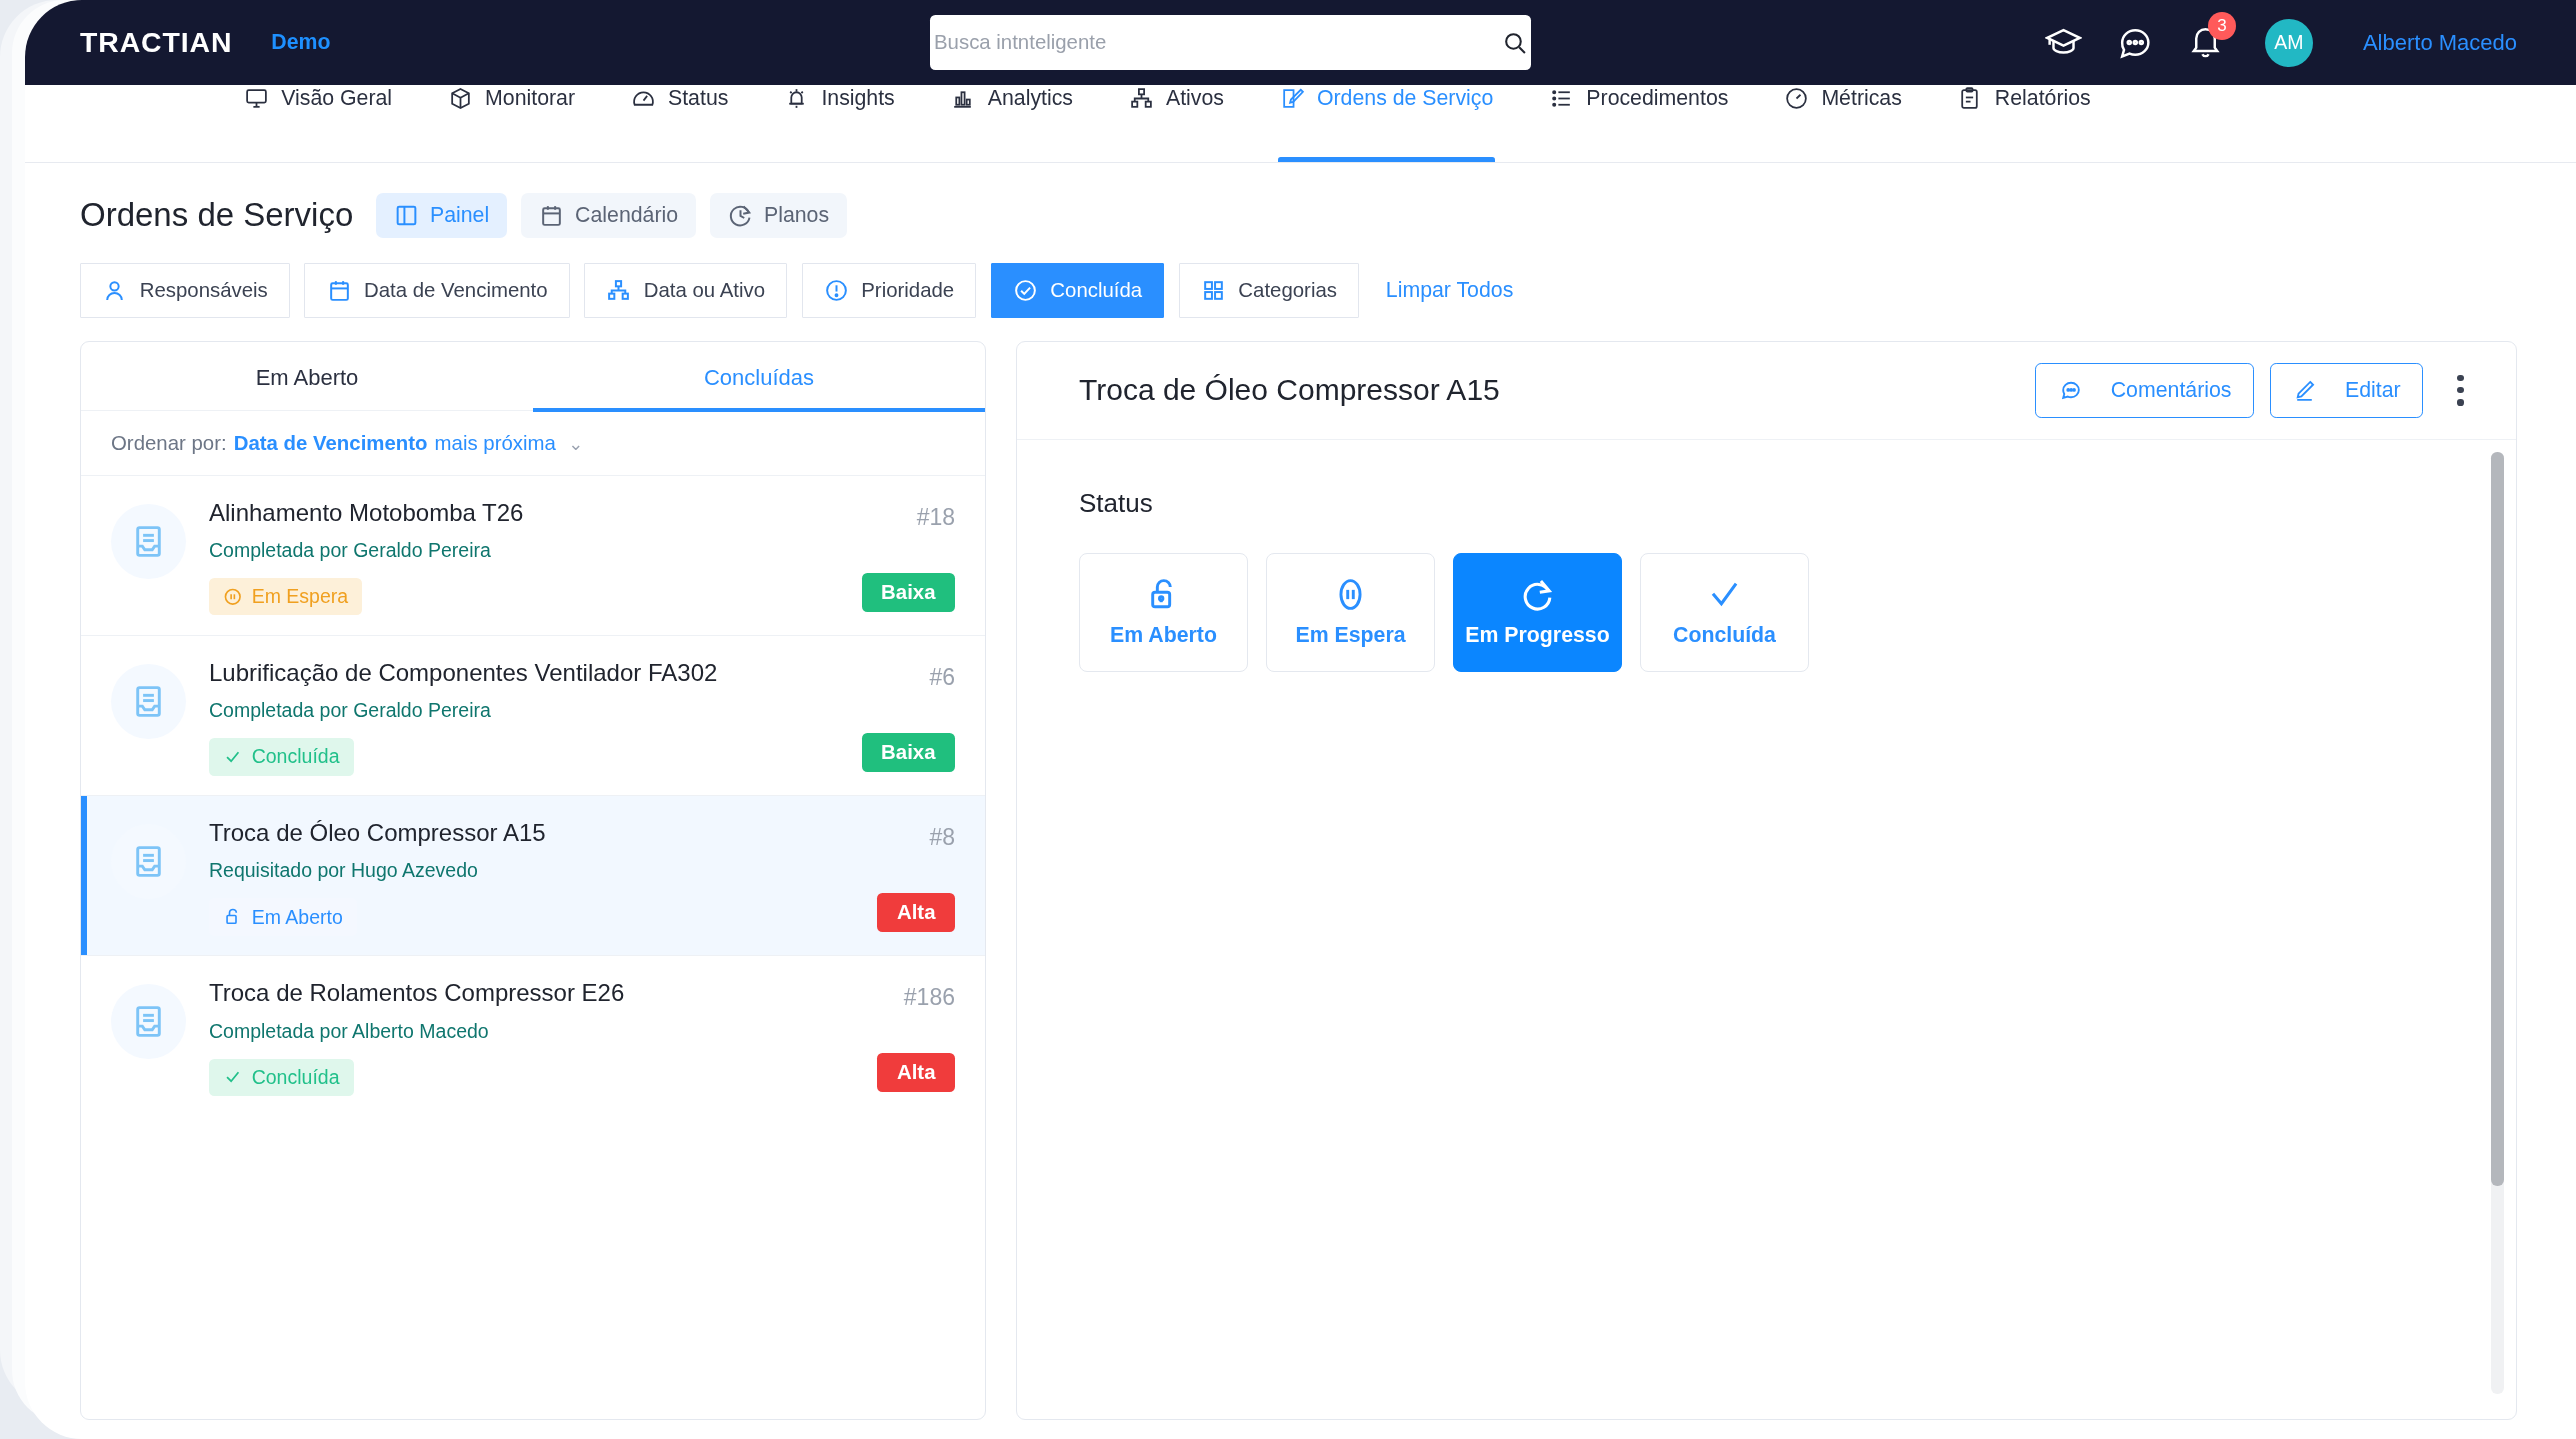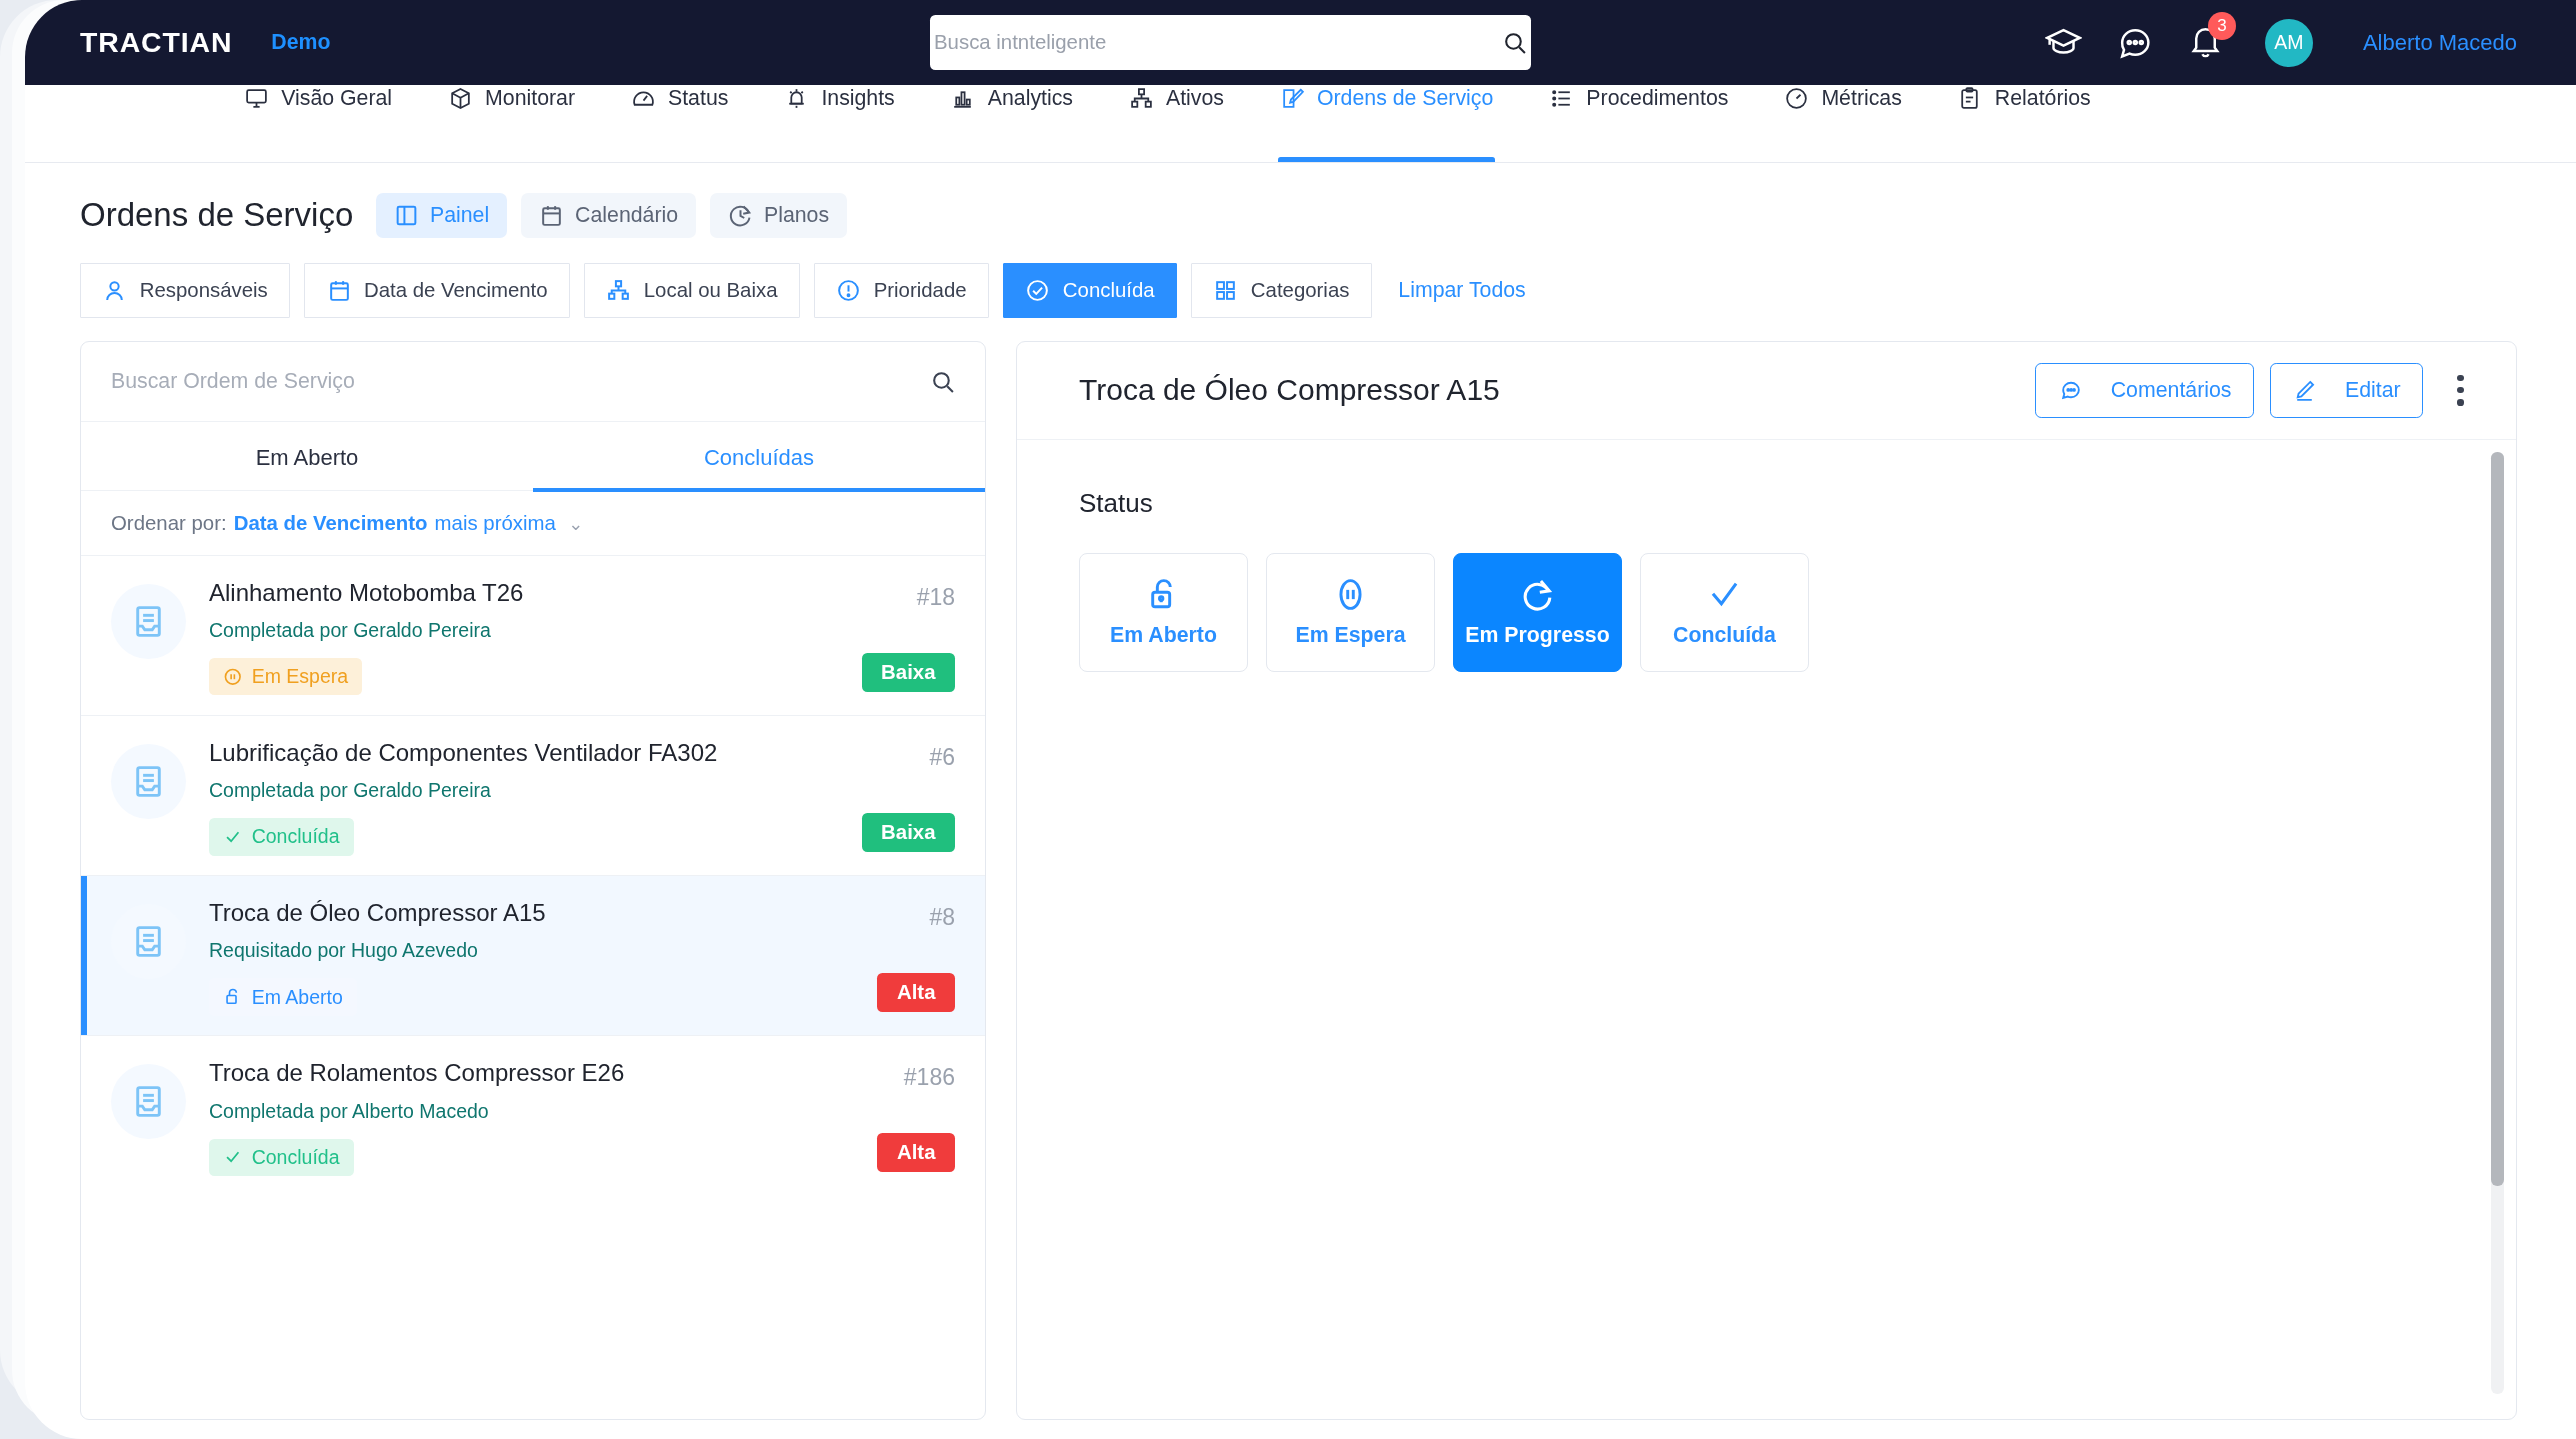--- a/index.html
+++ b/index.html
@@ -456,21 +456,21 @@
           </svg>
         <span>Data de Vencimento</span>
       </div>
       <div class="fbtn">
         <svg viewBox="0 0 24 24" fill="none" stroke="currentColor" stroke-width="1.9">
             <rect x="9.5" y="3" width="5" height="5"></rect>
             <rect x="3" y="15" width="5" height="5"></rect>
             <rect x="16" y="15" width="5" height="5"></rect>
             <path d="M12 8v4M5.5 15v-3h13v3"></path>
           </svg>
-        <span>Local ou Baixa</span>
+        <span>Data ou Ativo</span>
       </div>
       <div class="fbtn">
         <svg viewBox="0 0 24 24" fill="none" stroke="currentColor" stroke-width="1.9">
             <circle cx="12" cy="12" r="9"></circle>
             <line x1="12" y1="7" x2="12" y2="13"></line>
             <circle cx="12" cy="16.6" r="0.9" fill="currentColor"></circle>
           </svg>
         <span>Prioridade</span>
       </div>
       <div class="fbtn active">
@@ -488,27 +488,20 @@
             <rect x="13.5" y="13.5" width="6.5" height="6.5"></rect>
           </svg>
         <span>Categorias</span>
       </div>
       <div class="clearall">Limpar Todos</div>
     </div>
 
     <div class="panels">
 
       <div class="left-panel">
-        <div class="lp-search">
-          <input type="text" placeholder="Buscar Ordem de Serviço" style="">
-          <svg class="search-ico" viewBox="0 0 24 24" fill="none" stroke="#3b4252" stroke-width="2">
-            <circle cx="11" cy="11" r="7"></circle>
-              <line x1="16.5" y1="16.5" x2="22" y2="22"></line>
-          </svg>
-        </div>
 
         <div class="lp-tabs">
           <div class="lp-tab">Em Aberto</div>
           <div class="lp-tab active">Concluídas</div>
         </div>
 
         <div class="lp-sort">
           <span>Ordenar por:</span>
           <span class="sb">Data de Vencimento</span>
           <span class="sn">mais próxima</span>

